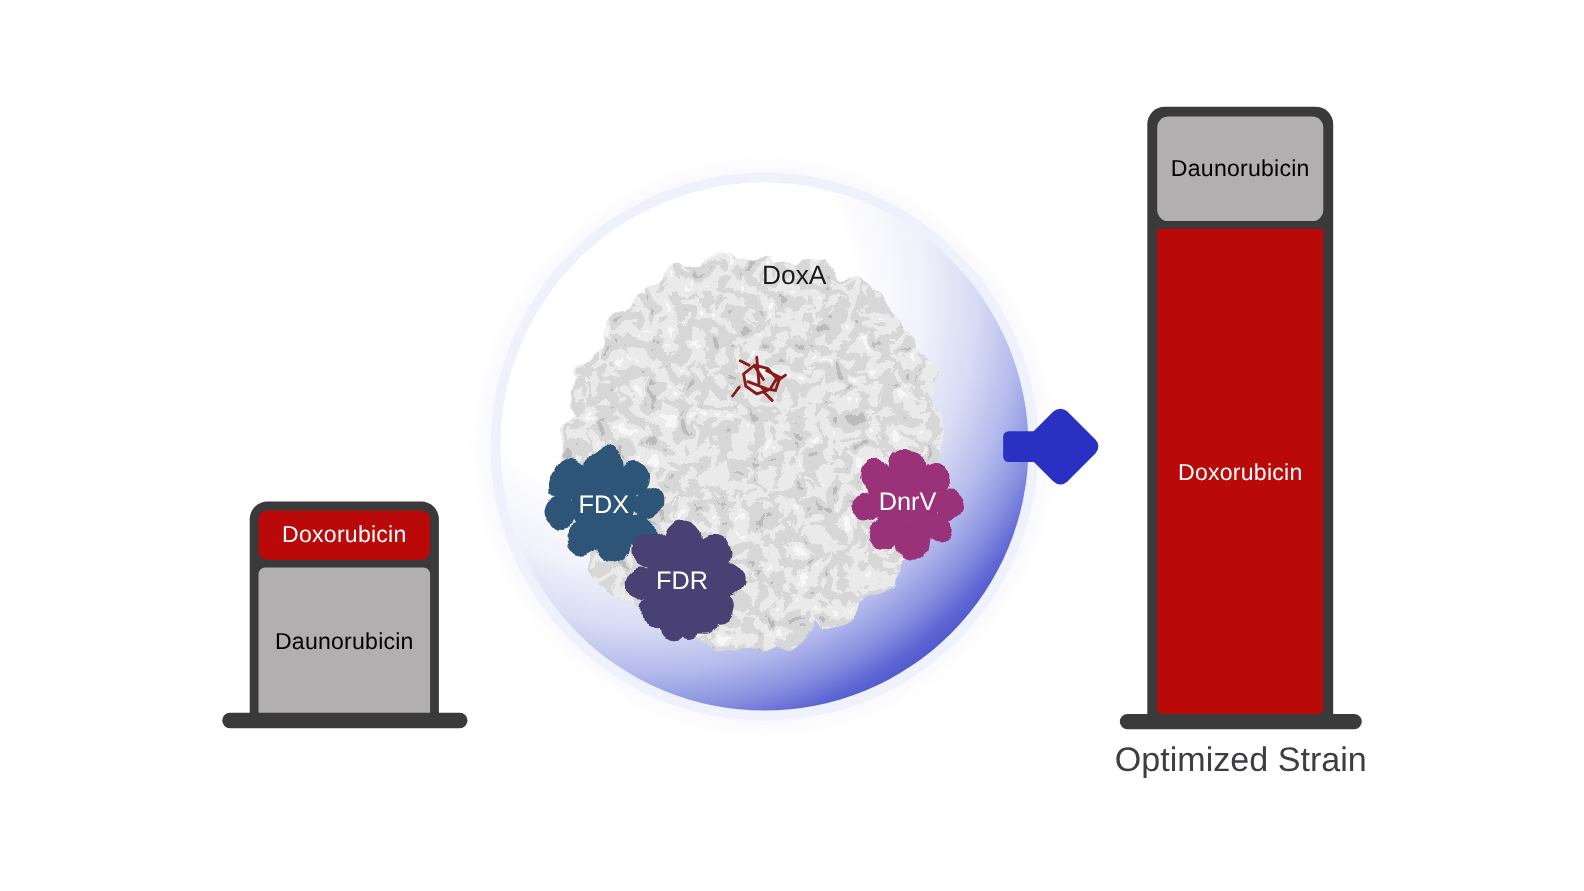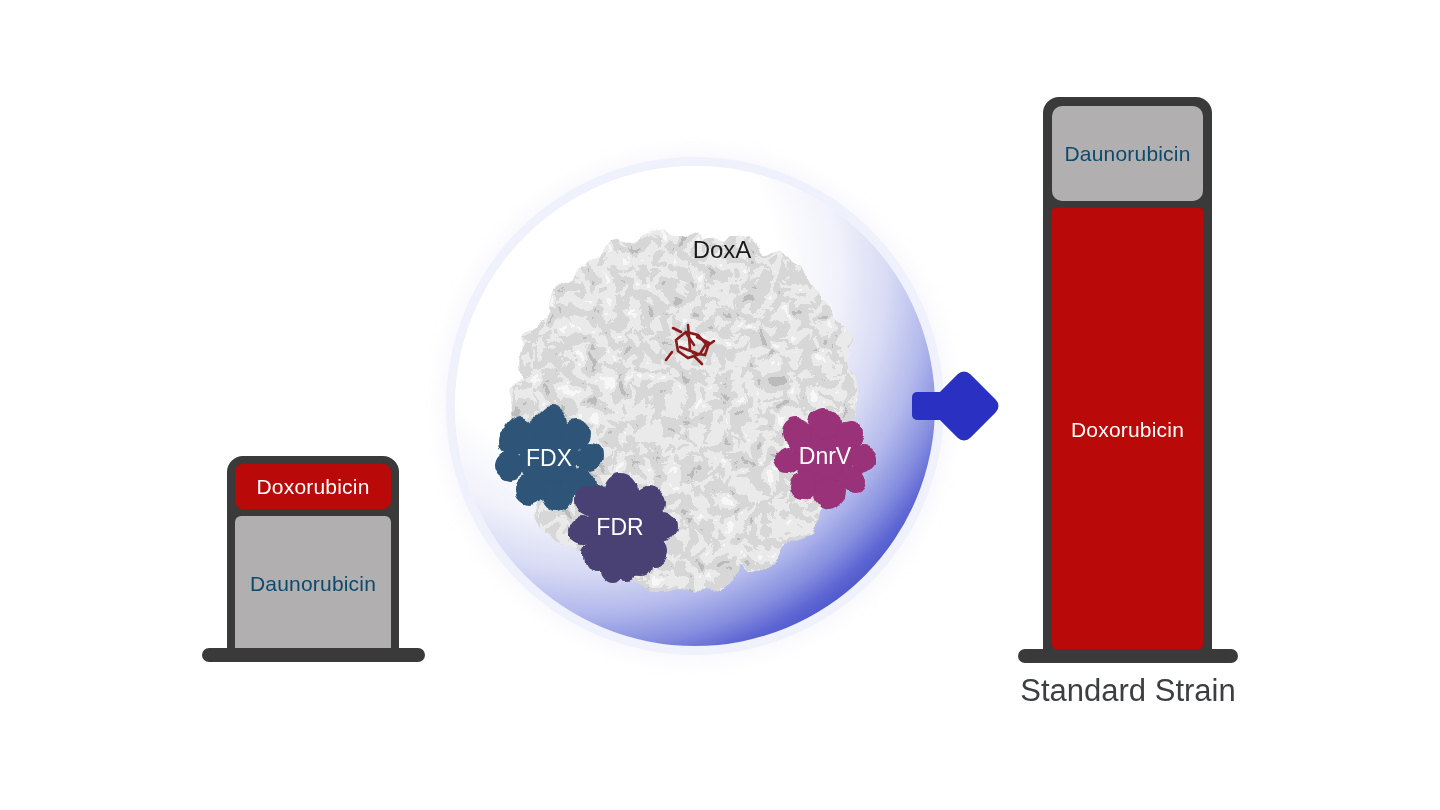--- a/index.html
+++ b/index.html
@@ -12,21 +12,21 @@
     position:absolute;background:#3a3a3a;box-sizing:border-box;
     display:flex;flex-direction:column;padding:8px;
   }
   .bar-body-left{left:227px;top:456px;width:172px;height:203px;border-radius:16px 16px 6px 6px;}
   .bar-body-right{left:1043px;top:97px;width:169px;height:562px;border-radius:16px 16px 6px 6px;padding:9px;}
   .seg{
     display:flex;align-items:center;justify-content:center;
     font-size:21px;letter-spacing:.2px;
   }
   .seg-red{background:#b90909;color:#ffffff;}
-  .seg-gray{background:#b1afaf;color:#0c4a6e;}
+  .seg-gray{background:#b1afaf;color:#000000;}
   .seg-red-left{height:45px;border-radius:8px;margin-bottom:7px;flex:0 0 auto;}
   .seg-gray-left{flex:1 1 auto;border-radius:6px 6px 3px 3px;}
   .seg-gray-right{height:95px;border-radius:10px;margin-bottom:7px;flex:0 0 auto;}
   .seg-red-right{flex:1 1 auto;border-radius:3px 3px 6px 6px;align-items:flex-start;}
   .seg-red-right span{margin-top:210px;}
   .bar-base{
     position:absolute;height:14px;background:#3a3a3a;border-radius:7px;
   }
   .bar-base-left{left:202px;top:648px;width:223px;}
   .bar-base-right{left:1018px;top:649px;width:220px;}
@@ -74,21 +74,21 @@
 
   <div class="bar-body bar-body-right">
     <div class="seg seg-gray seg-gray-right">
       <span>Daunorubicin</span>
     </div>
     <div class="seg seg-red seg-red-right">
       <span>Doxorubicin</span>
     </div>
   </div>
   <div class="bar-base bar-base-right"></div>
-  <div class="caption caption-right">Standard Strain</div>
+  <div class="caption caption-right">Optimized Strain</div>
 
   <div class="enzyme-circle"></div>
 
   <svg class="enzyme-svg" viewBox="440 130 580 560">
     <defs>
       <filter id="proteinSurface" x="-15%" y="-15%" width="130%" height="130%">
         <feTurbulence type="fractalNoise" baseFrequency="0.075" numOctaves="3" seed="7" result="noise"></feTurbulence>
         <feColorMatrix in="noise" type="saturate" values="0" result="gray"></feColorMatrix>
         <feComponentTransfer in="gray" result="steps">
           <feFuncR type="discrete" tableValues="0.22 0.5 0.68 0.82 0.93 0.98"></feFuncR>

